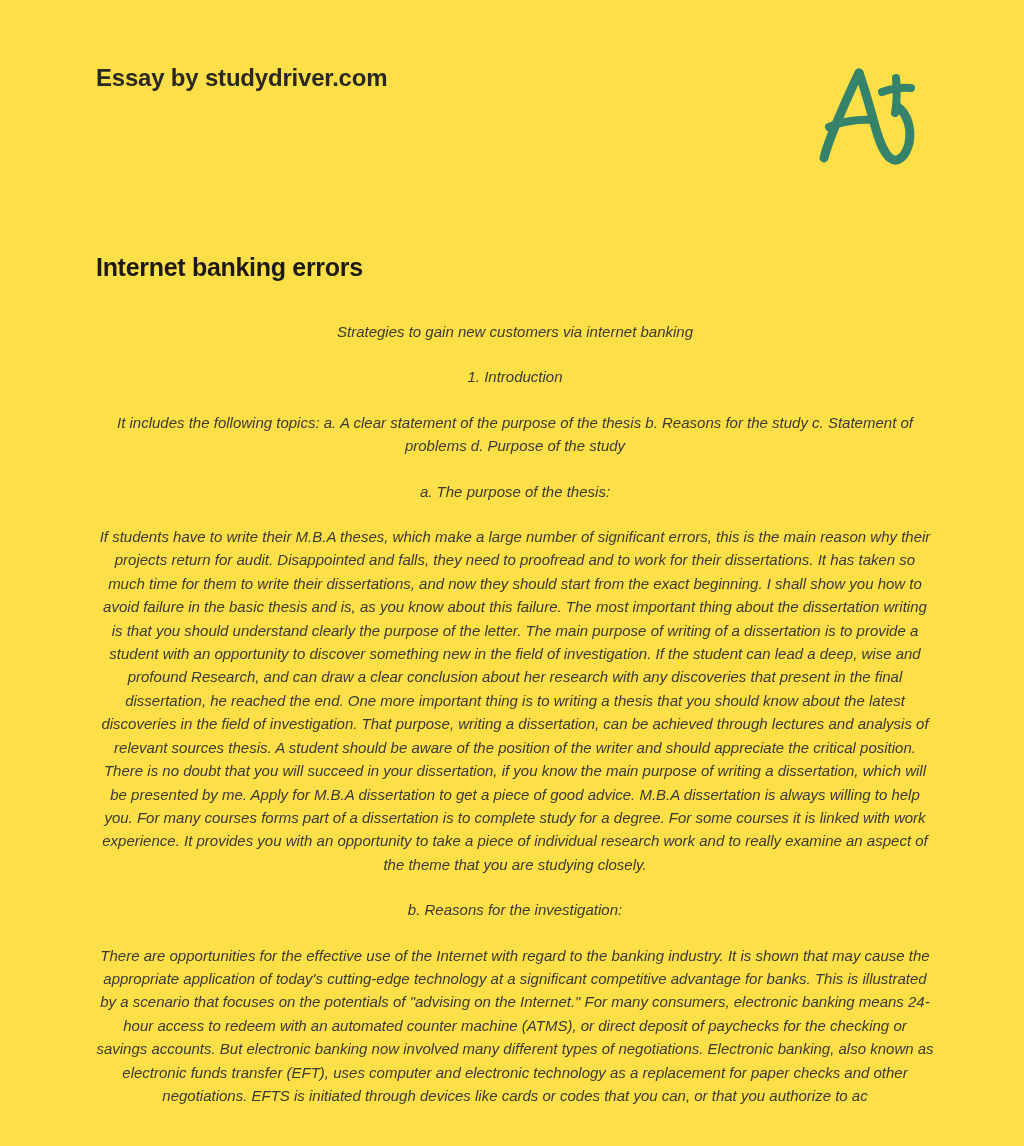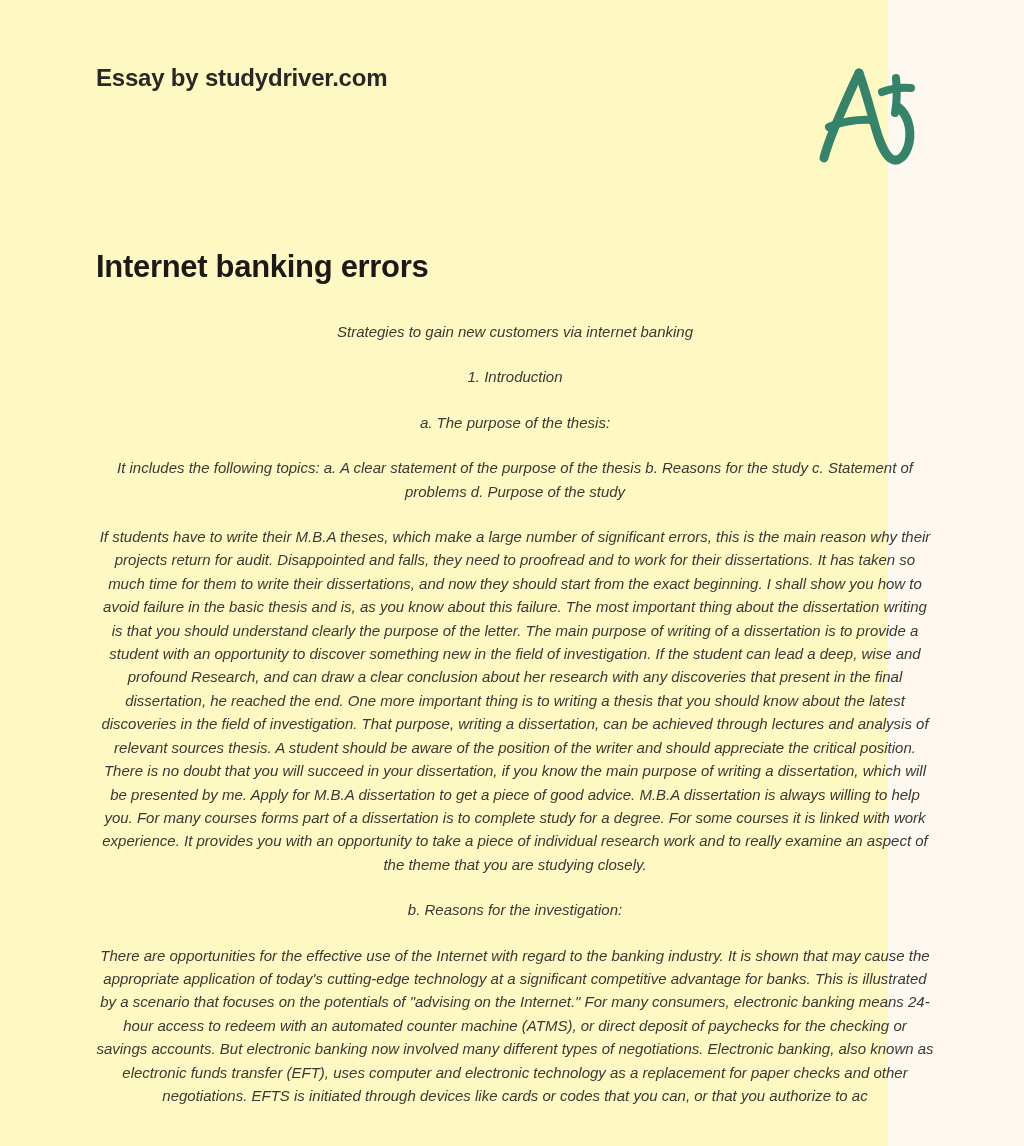--- a/index.html
+++ b/index.html
@@ -11,24 +11,24 @@
     width: 1024px;
     height: 1146px;
     background: #fdf9f1;
     font-family: "Liberation Sans", "DejaVu Sans", sans-serif;
     color: #3a3733;
     overflow: hidden;
   }
 
   .page {
     position: relative;
-    width: 888px;
+    width: 1024px;
     height: 1146px;
     box-sizing: border-box;
-    background: #fef9c3;
+    background: #fde047;
   }
 
   
   .header {
     position: absolute;
     left: 0;
     top: 0;
     width: 1024px;
     height: 200px;
   }
@@ -80,21 +80,21 @@
 
   
   .article {
     position: absolute;
     left: 96px;
     top: 248px;
     width: 838px;
   }
 
   .doc-title {
-    font-size: 31px;
+    font-size: 25px;
     font-weight: bold;
     color: #1c1917;
     line-height: 38px;
     letter-spacing: -0.3px;
     margin: 0 0 34px 0;
   }
 
   .body-text p {
     margin: 0 0 22px 0;
     font-size: 15px;
@@ -138,21 +138,21 @@
     </div>
 
   </div>
 
   <div class="article">
     <h1 class="doc-title">Internet banking errors</h1>
 
     <div class="body-text">
       <p>Strategies to gain new customers via internet banking</p>
       <p>1. Introduction</p>
+      <p>It includes the following topics: a. A clear statement of the purpose of the thesis b. Reasons for the study c. Statement of problems d. Purpose of the study</p>
       <p>a. The purpose of the thesis:</p>
-      <p>It includes the following topics: a. A clear statement of the purpose of the thesis b. Reasons for the study c. Statement of problems d. Purpose of the study</p>
       <p>If students have to write their M.B.A theses, which make a large number of significant errors, this is the main reason why their projects return for audit. Disappointed and falls, they need to proofread and to work for their dissertations. It has taken so much time for them to write their dissertations, and now they should start from the exact beginning. I shall show you how to avoid failure in the basic thesis and is, as you know about this failure. The most important thing about the dissertation writing is that you should understand clearly the purpose of the letter. The main purpose of writing of a dissertation is to provide a student with an opportunity to discover something new in the field of investigation. If the student can lead a deep, wise and profound Research, and can draw a clear conclusion about her research with any discoveries that present in the final dissertation, he reached the end. One more important thing is to writing a thesis that you should know about the latest discoveries in the field of investigation. That purpose, writing a dissertation, can be achieved through lectures and analysis of relevant sources thesis. A student should be aware of the position of the writer and should appreciate the critical position. There is no doubt that you will succeed in your dissertation, if you know the main purpose of writing a dissertation, which will be presented by me. Apply for M.B.A dissertation to get a piece of good advice. M.B.A dissertation is always willing to help you. For many courses forms part of a dissertation is to complete study for a degree. For some courses it is linked with work experience. It provides you with an opportunity to take a piece of individual research work and to really examine an aspect of the theme that you are studying closely.</p>
       <p>b. Reasons for the investigation:</p>
       <p>There are opportunities for the effective use of the Internet with regard to the banking industry. It is shown that may cause the appropriate application of today's cutting-edge technology at a significant competitive advantage for banks. This is illustrated by a scenario that focuses on the potentials of "advising on the Internet." For many consumers, electronic banking means 24-hour access to redeem with an automated counter machine (ATMS), or direct deposit of paychecks for the checking or savings accounts. But electronic banking now involved many different types of negotiations. Electronic banking, also known as electronic funds transfer (EFT), uses computer and electronic technology as a replacement for paper checks and other negotiations. EFTS is initiated through devices like cards or codes that you can, or that you authorize to ac</p>
     </div>
   </div>
 
 </div>
 
 </body></html>

